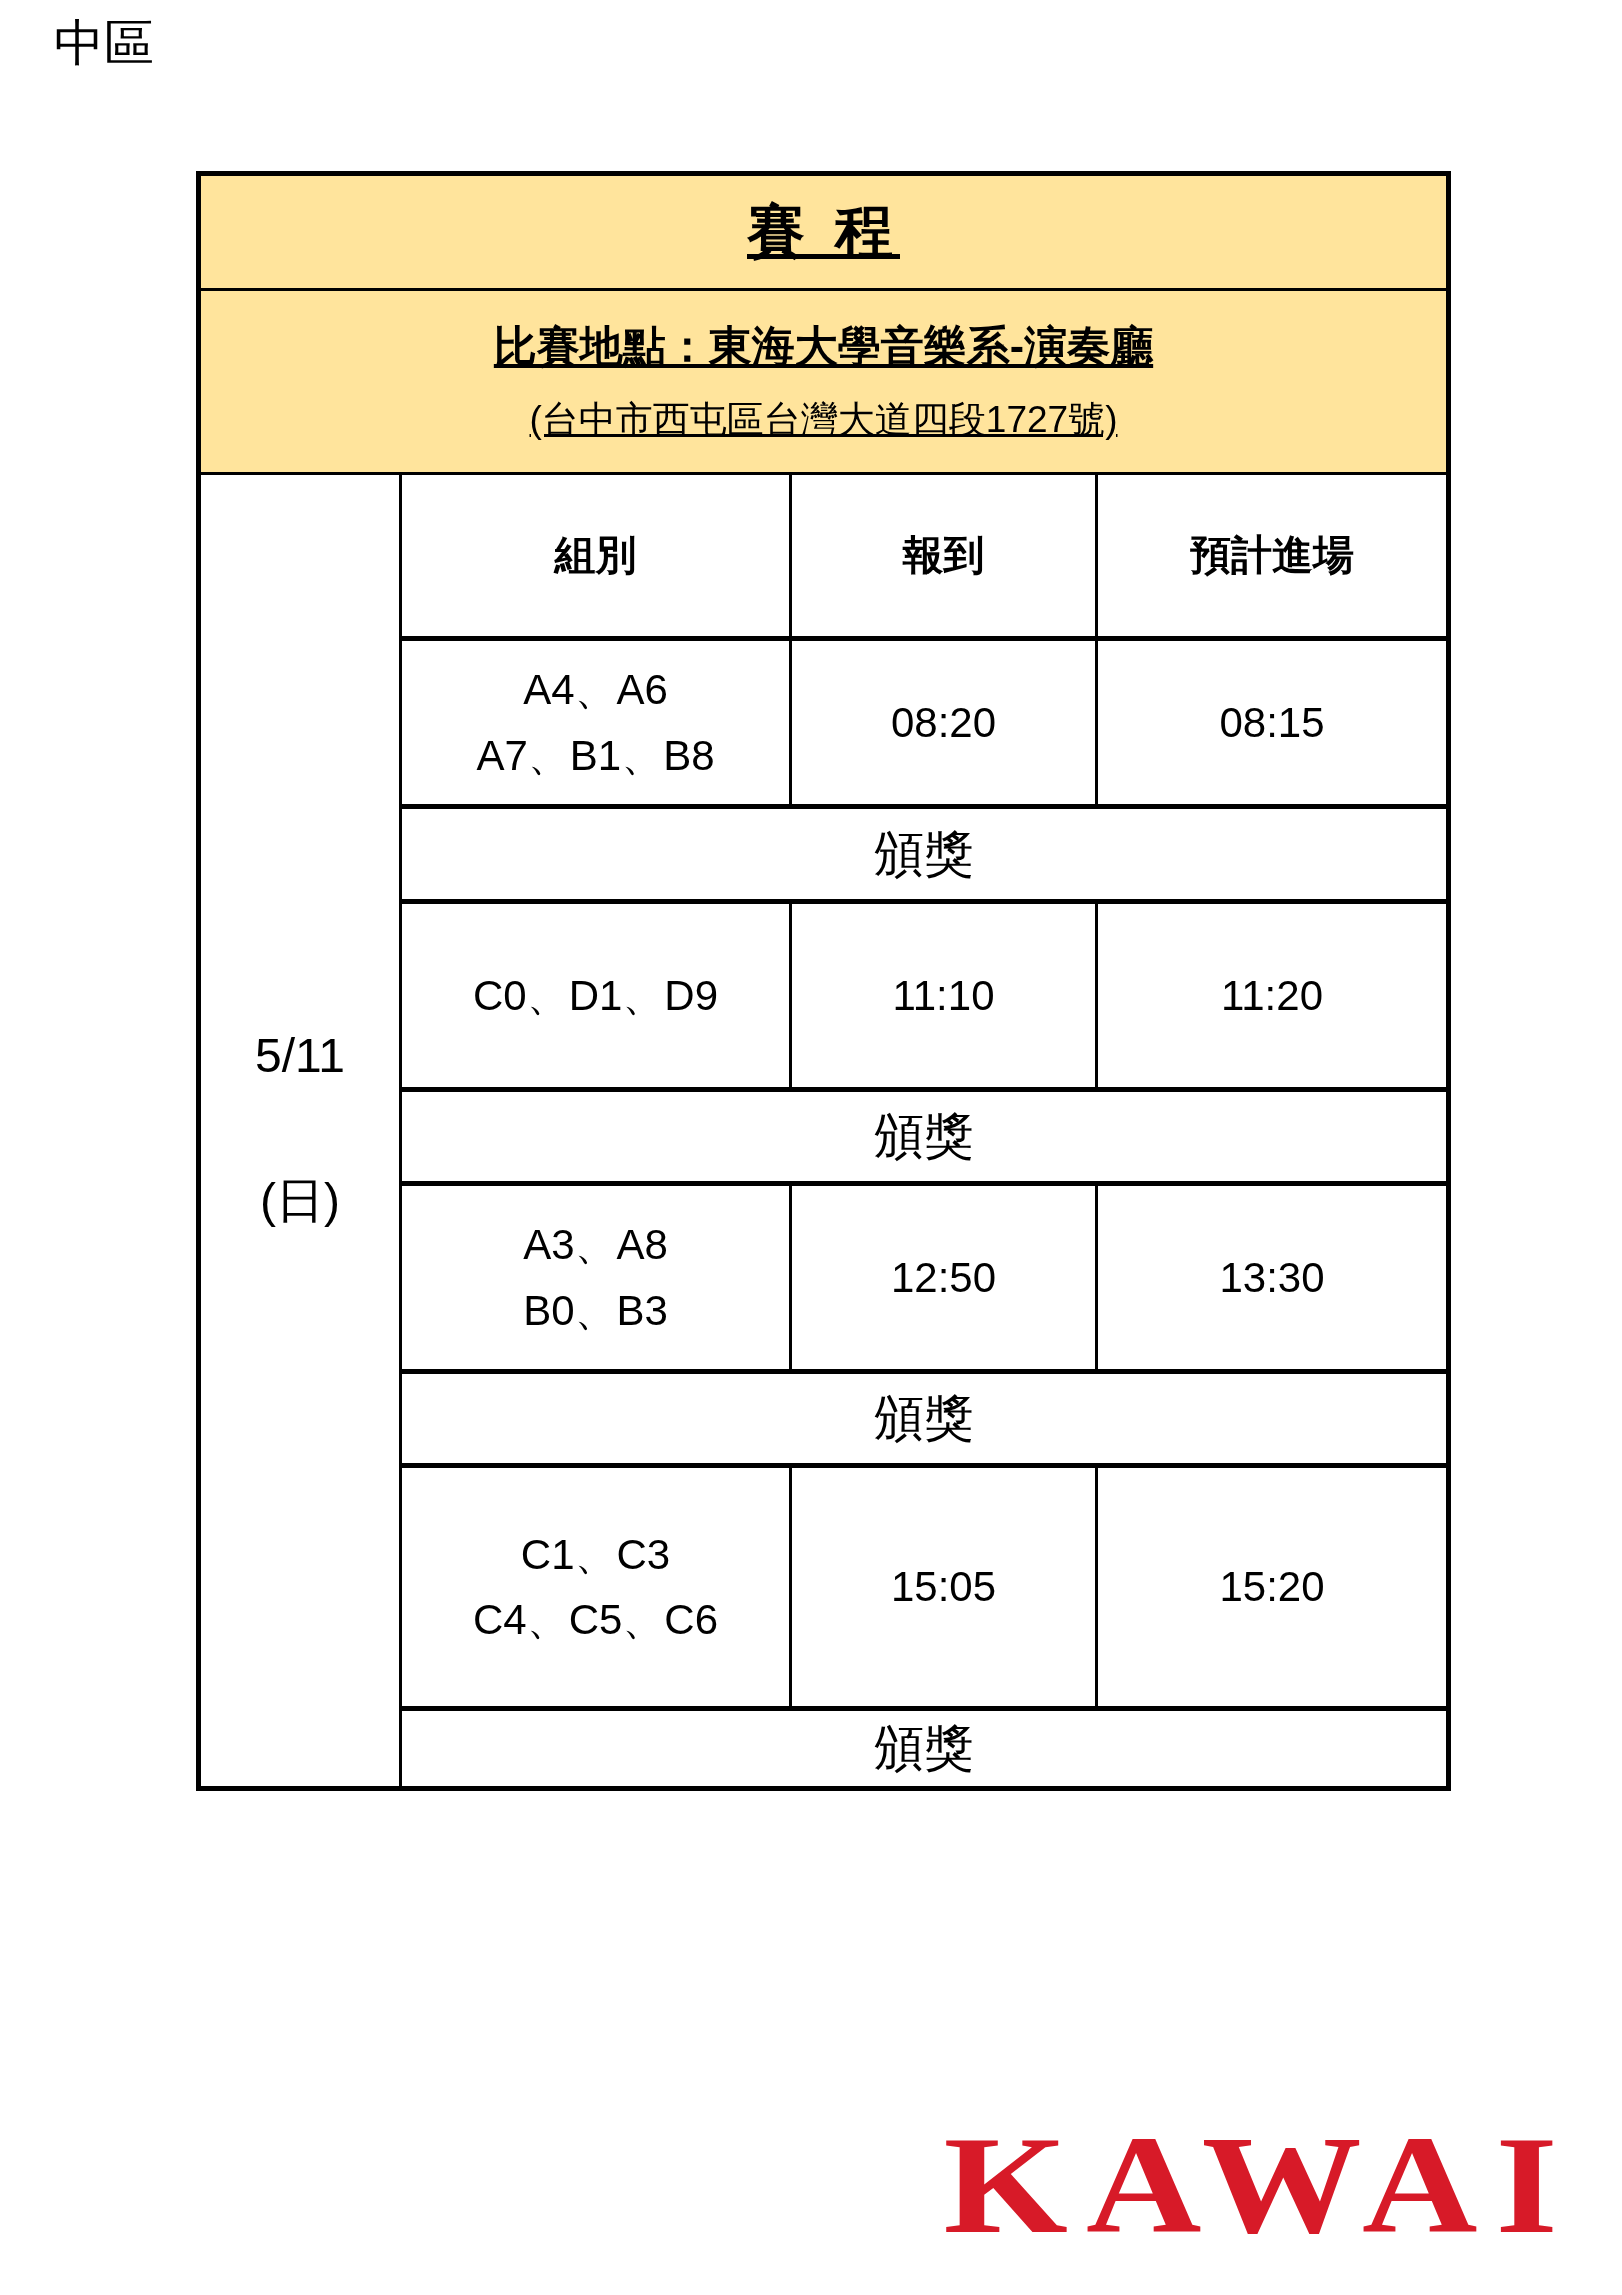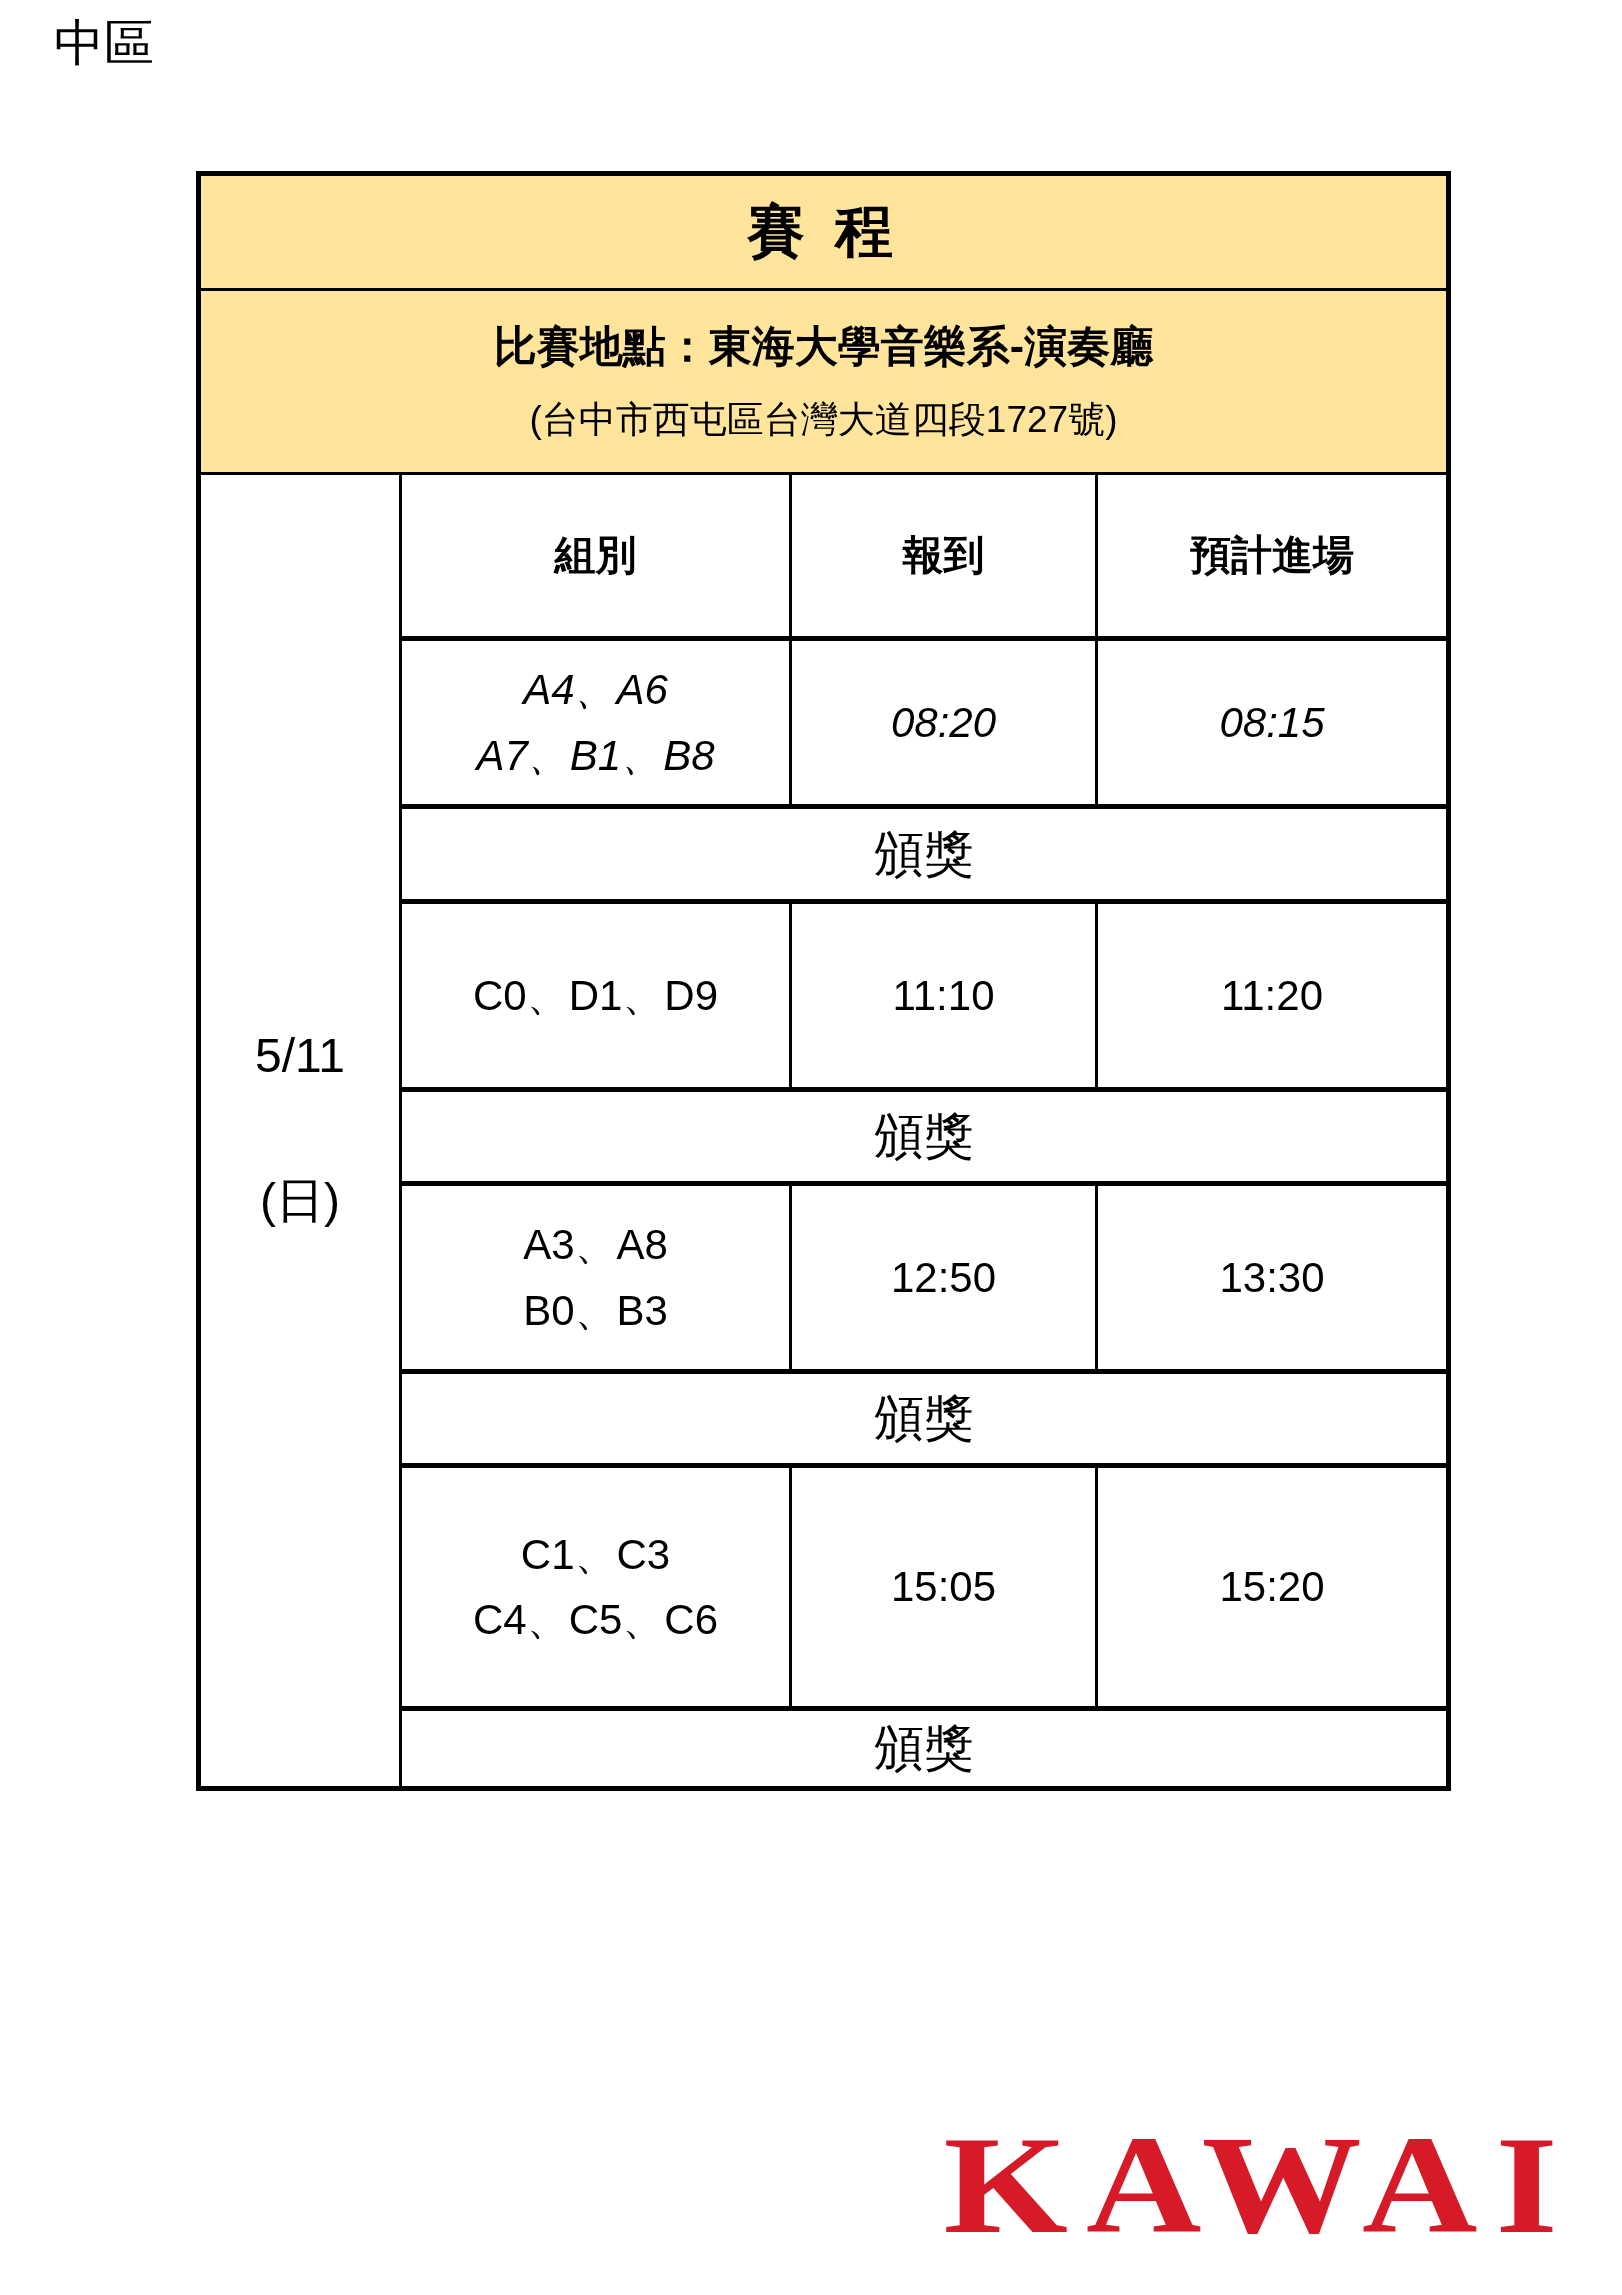--- a/index.html
+++ b/index.html
@@ -34,32 +34,33 @@
   table.schedule td { padding:0; vertical-align:middle; }
 
   col.c-date  { width:202px; }
   col.c-group { width:390px; }
   col.c-check { width:306px; }
   col.c-entry { width:352px; }
 
   .r-title  { height:116px; }
   .r-venue  { height:184px; }
   .r-head   { height:165px; }
-  .r-g1 { height:168px;font-style:italic; }
+  .r-g1 { height:168px; }
   .r-a1 { height:95px; }
   .r-g2 { height:188px; }
   .r-a2 { height:94px; }
   .r-g3 { height:188px; }
   .r-a3 { height:94px; }
   .r-g4 { height:243px; }
   .r-a4 { height:80px; }
 
   .yellow-cell {
     background:var(--yellow,#FFE49C);
     border-bottom:3.3px solid #000;
+    text-decoration:underline;
   }
   .title-cell {
     font-size:58px;
     font-weight:bold;
     letter-spacing:.12em;
   }
   .venue-cell { padding:18.3px 0 19.6px 0;text-align:center; }
   .venue-line1 {
     font-size:43px;
     font-weight:bold;

